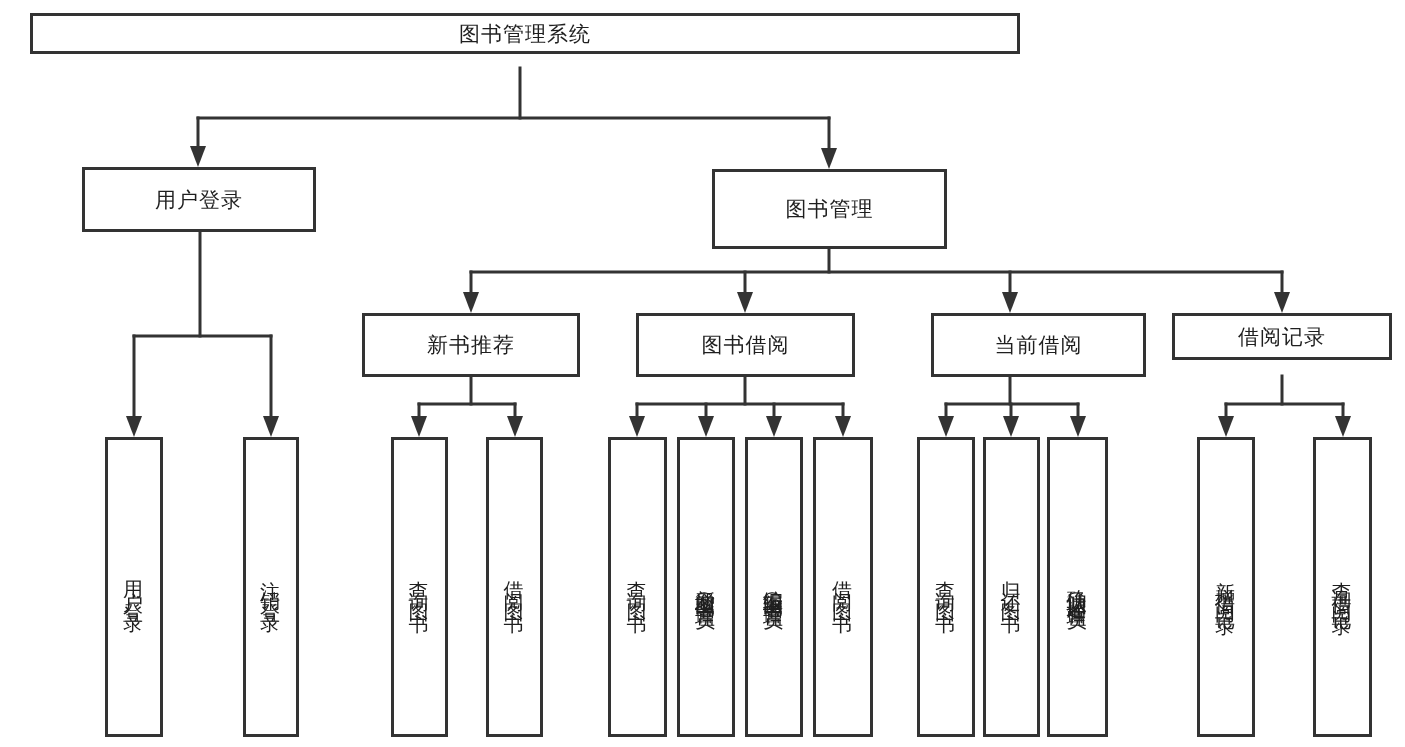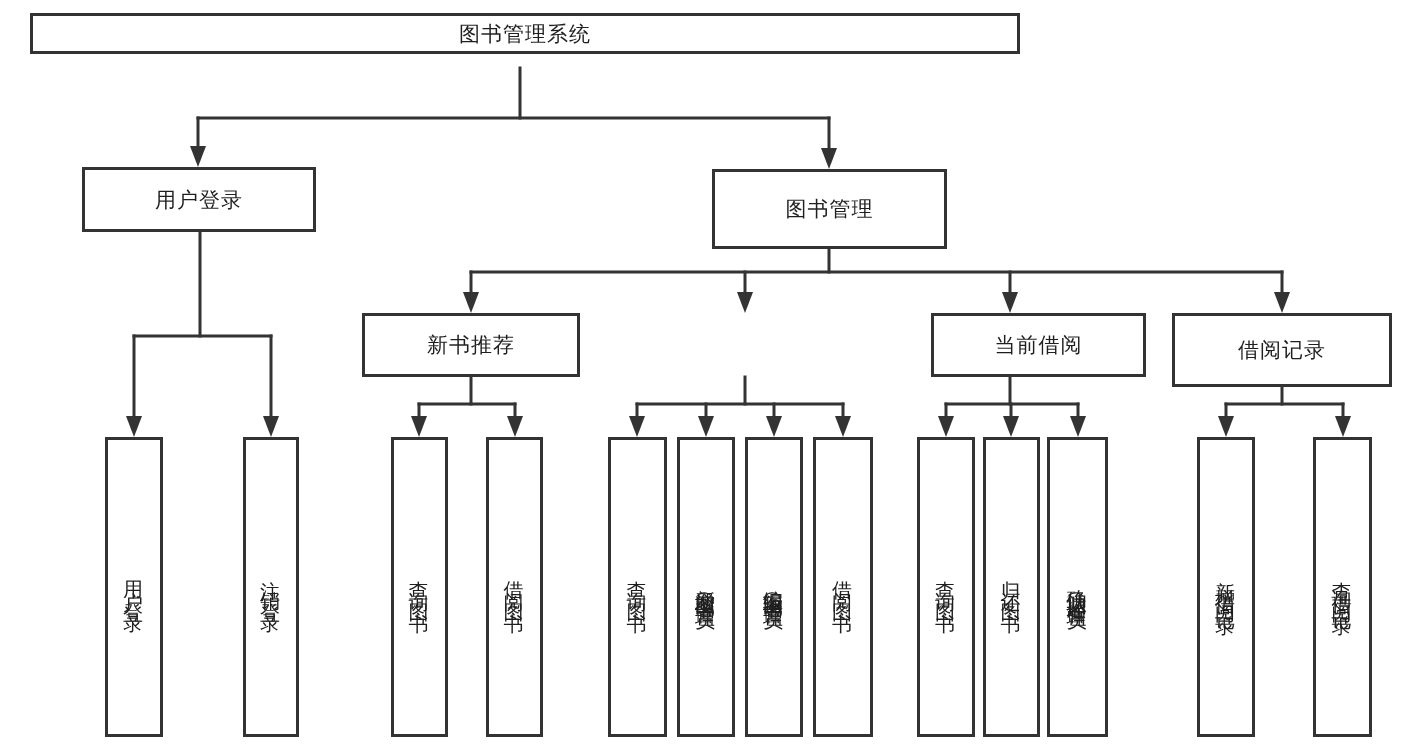--- a/index.html
+++ b/index.html
@@ -131,24 +131,27 @@
   <div class="box v ls-lg" style="left:105px; top:437px; width:58px; height:300px;">
     <span>用户登录</span>
   </div>
   <div class="box v ls-lg" style="left:243px; top:437px; width:56px; height:300px;">
     <span>注销登录</span>
   </div>
 
   <div class="box h" style="left:362px; top:313px; width:218px; height:64px;">
     <span>新书推荐</span>
   </div>
+  <div class="box h" style="left:636px; top:313px; width:219px; height:64px;">
+    <span>图书借阅</span>
+  </div>
   <div class="box h" style="left:903px; top:313px; width:215px; height:64px;margin-left:28px;">
     <span>当前借阅</span>
   </div>
-  <div class="box h" style="left:1172px; top:313px; width:220px; height:74px;">
+  <div class="box h" style="left:1172px; top:313px; width:220px; height:47px;">
     <span>借阅记录</span>
   </div>
 
   <div class="box v ls-lg" style="left:391px; top:437px; width:57px; height:300px;">
     <span>查询图书</span>
   </div>
   <div class="box v ls-lg" style="left:486px; top:437px; width:57px; height:300px;">
     <span>借阅图书</span>
   </div>
 

